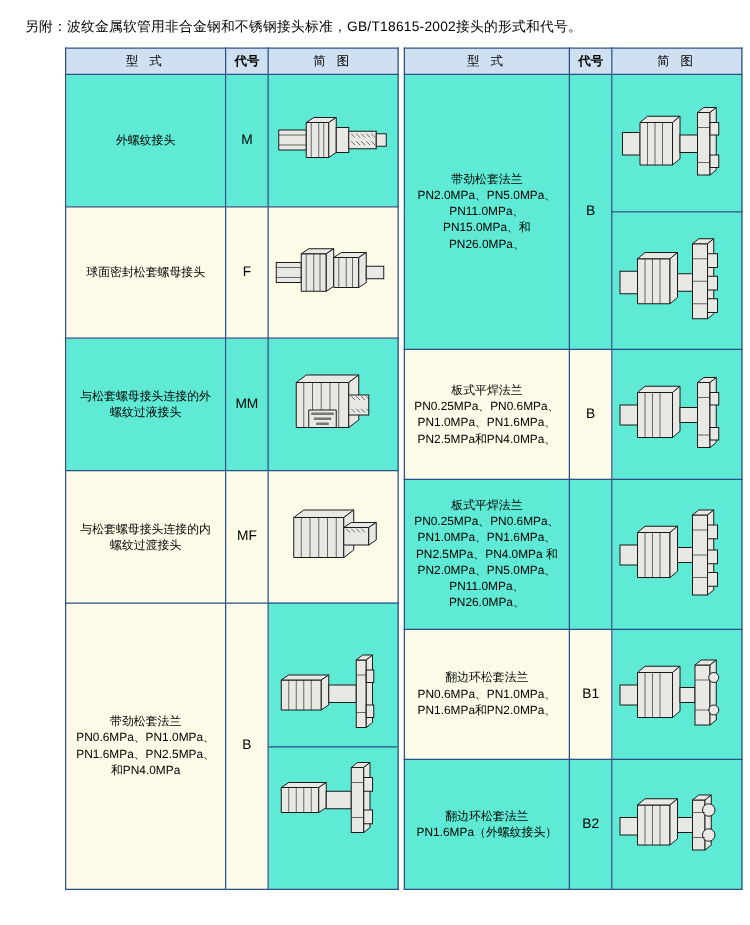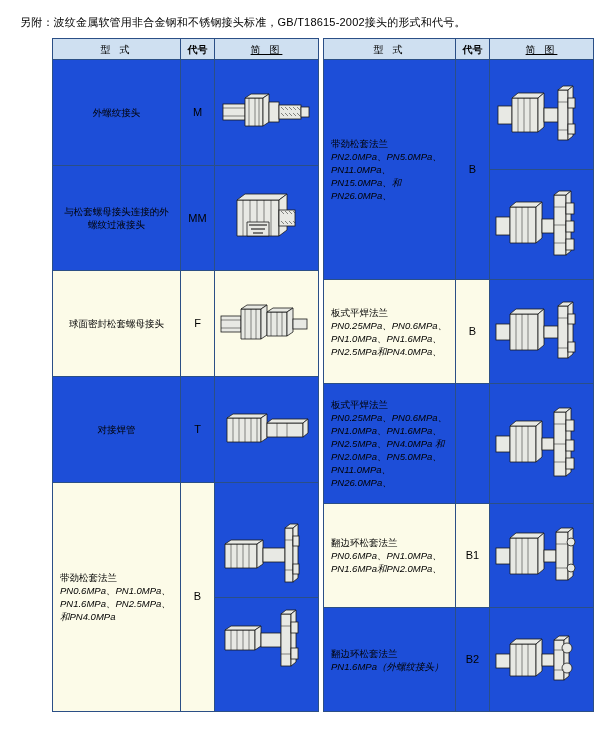--- a/index.html
+++ b/index.html
@@ -41,41 +41,41 @@
   }
   thead th{
     background:#cfe0f1;
     height:20px;
     text-align:center;
     font-weight:normal;
     font-size:10px;
     letter-spacing:3px;
   }
   thead th.code{letter-spacing:0px;font-weight:bold;}
-  thead th.fig{letter-spacing:3px;text-decoration:underline;}
+  thead th.fig{letter-spacing:3px;}
 
   td.type{
     padding:6px 7px;
-    text-align:left;
+    text-align:center;
   }
   td.type.center{text-align:center;}
   td.code{
     text-align:center;
     font-size:11px;
     width:34px;
   }
   td.fig{
     text-align:center;
     padding:2px 0;
   }
-  .tintA{background:#1d4ed8;}
+  .tintA{background:#5eead4;}
   .tintB{background:#fcfbe8;}
 
   .ttl{display:block;}
-  .sub{display:block;font-style:italic;}
+  .sub{display:block;}
 
   
   .figbox{
     width:100%;
     display:flex;align-items:center;justify-content:center;
   }
   svg{display:block;}
 </style>
 </head>
 <body>
@@ -123,50 +123,20 @@
                   <path d="M64 27 l3 3 M68 27 l3 3 M72 27 l3 3 M76 27 l3 3 M80 27 l3 3"></path>
                   <path d="M64 33 l3 3 M68 33 l3 3 M72 33 l3 3 M76 33 l3 3 M80 33 l3 3"></path>
                   <path d="M32 18 v28 M38 18 v28 M42 18 v28"></path>
                 </g>
               </svg>
             </div>
           </td>
         </tr>
 
         <tr style="height:78px">
-          <td class="type center tintA">
-            <span class="ttl">与松套螺母接头连接的外螺纹过液接头</span>
-          </td>
-          <td class="code tintA">MM</td>
-          <td class="fig tintA">
-            <div class="figbox">
-              <svg width="100" height="64" viewBox="0 0 100 64">
-                <g fill="#e8e9e4" stroke="#1a1a1a" stroke-width="0.8">
-                  <path d="M20 14 L62 14 L62 50 L20 50 Z"></path>
-                  <path d="M20 14 L28 8 L70 8 L62 14 Z"></path>
-                  <path d="M62 14 L70 8 L70 44 L62 50 Z"></path>
-                  <rect x="62" y="24" width="16" height="16"></rect>
-                  <path d="M30 36 L52 36 L52 50 L30 50 Z"></path>
-                </g>
-                <g stroke="#1a1a1a" stroke-width="0.5" fill="none">
-                  <path d="M26 14 v36 M33 14 v22 M40 14 v22 M47 14 v22 M54 14 v36"></path>
-                  <path d="M64 25 l3 3 M68 25 l3 3 M72 25 l3 3 M76 25 l2 2"></path>
-                  <path d="M64 35 l3 3 M68 35 l3 3 M72 35 l3 3 M76 35 l2 2"></path>
-                </g>
-                <g fill="#1a1a1a">
-                  <path d="M32 38 h18 v2 h-18 Z" opacity="0.55"></path>
-                  <path d="M34 42 h14 v2 h-14 Z" opacity="0.55"></path>
-                  <path d="M36 46 h10 v2 h-10 Z" opacity="0.55"></path>
-                </g>
-              </svg>
-            </div>
-          </td>
-        </tr>
-
-        <tr style="height:78px">
           <td class="type center tintB">
             <span class="ttl">球面密封松套螺母接头</span>
           </td>
           <td class="code tintB">F</td>
           <td class="fig tintB">
             <div class="figbox">
               <svg width="100" height="64" viewBox="0 0 100 64">
                 <g fill="#e8e9e4" stroke="#1a1a1a" stroke-width="0.8">
                   <rect x="4" y="24" width="20" height="16"></rect>
                   <path d="M24 17 L44 17 L44 47 L24 47 Z"></path>
@@ -180,45 +150,75 @@
                 <g stroke="#1a1a1a" stroke-width="0.5" fill="none">
                   <path d="M4 28 h20 M4 36 h20"></path>
                   <path d="M28 17 v30 M34 17 v30 M39 17 v30"></path>
                   <path d="M54 20 v24 M60 20 v24 M65 20 v24"></path>
                 </g>
               </svg>
             </div>
           </td>
         </tr>
 
-
         <tr style="height:78px">
           <td class="type center tintA">
-            <span class="ttl">对接焊管</span>
-          </td>
-          <td class="code tintA">T</td>
+            <span class="ttl">与松套螺母接头连接的外螺纹过液接头</span>
+          </td>
+          <td class="code tintA">MM</td>
           <td class="fig tintA">
             <div class="figbox">
               <svg width="100" height="64" viewBox="0 0 100 64">
                 <g fill="#e8e9e4" stroke="#1a1a1a" stroke-width="0.8">
-                  <path d="M10 20 L44 20 L44 44 L10 44 Z"></path>
-                  <path d="M10 20 L16 16 L50 16 L44 20 Z"></path>
-                  <path d="M44 20 L50 16 L50 40 L44 44 Z"></path>
-                  <rect x="50" y="25" width="36" height="14"></rect>
-                  <path d="M50 25 L55 21 L91 21 L86 25 Z"></path>
-                  <path d="M86 25 L91 21 L91 35 L86 39 Z"></path>
-                </g>
-                <g stroke="#1a1a1a" stroke-width="0.5" fill="none">
-                  <path d="M16 20 v24 M22 20 v24 M28 20 v24 M34 20 v24 M40 20 v24"></path>
-                  <path d="M60 25 v14 M70 25 v14"></path>
-                </g>
-              </svg>
-            </div>
-          </td>
-        </tr>
+                  <path d="M20 14 L62 14 L62 50 L20 50 Z"></path>
+                  <path d="M20 14 L28 8 L70 8 L62 14 Z"></path>
+                  <path d="M62 14 L70 8 L70 44 L62 50 Z"></path>
+                  <rect x="62" y="24" width="16" height="16"></rect>
+                  <path d="M30 36 L52 36 L52 50 L30 50 Z"></path>
+                </g>
+                <g stroke="#1a1a1a" stroke-width="0.5" fill="none">
+                  <path d="M26 14 v36 M33 14 v22 M40 14 v22 M47 14 v22 M54 14 v36"></path>
+                  <path d="M64 25 l3 3 M68 25 l3 3 M72 25 l3 3 M76 25 l2 2"></path>
+                  <path d="M64 35 l3 3 M68 35 l3 3 M72 35 l3 3 M76 35 l2 2"></path>
+                </g>
+                <g fill="#1a1a1a">
+                  <path d="M32 38 h18 v2 h-18 Z" opacity="0.55"></path>
+                  <path d="M34 42 h14 v2 h-14 Z" opacity="0.55"></path>
+                  <path d="M36 46 h10 v2 h-10 Z" opacity="0.55"></path>
+                </g>
+              </svg>
+            </div>
+          </td>
+        </tr>
+
+        <tr style="height:78px">
+          <td class="type center tintB">
+            <span class="ttl">与松套螺母接头连接的内螺纹过渡接头</span>
+          </td>
+          <td class="code tintB">MF</td>
+          <td class="fig tintB">
+            <div class="figbox">
+              <svg width="100" height="64" viewBox="0 0 100 64">
+                <g fill="#e8e9e4" stroke="#1a1a1a" stroke-width="0.8">
+                  <path d="M18 16 L58 16 L58 48 L18 48 Z"></path>
+                  <path d="M18 16 L26 10 L66 10 L58 16 Z"></path>
+                  <path d="M58 16 L66 10 L66 42 L58 48 Z"></path>
+                  <rect x="58" y="24" width="20" height="14"></rect>
+                  <path d="M58 24 L64 20 L84 20 L78 24 Z"></path>
+                  <path d="M78 24 L84 20 L84 34 L78 38 Z"></path>
+                </g>
+                <g stroke="#1a1a1a" stroke-width="0.5" fill="none">
+                  <path d="M24 16 v32 M31 16 v32 M38 16 v32 M45 16 v32 M52 16 v32"></path>
+                  <path d="M60 25 l3 3 M64 25 l3 3 M68 25 l3 3 M72 25 l3 3"></path>
+                </g>
+              </svg>
+            </div>
+          </td>
+        </tr>
+
 
         <tr style="height:168px">
           <td class="type tintB">
             <span class="ttl">带劲松套法兰</span>
             <span class="sub">PN0.6MPa、PN1.0MPa、PN1.6MPa、PN2.5MPa、和PN4.0MPa</span>
           </td>
           <td class="code tintB">B</td>
           <td class="fig tintA" style="padding:0">
             <div class="figbox" style="border-bottom:1px solid #2b4f86;height:84px">
               <svg width="100" height="78" viewBox="0 0 100 78">

